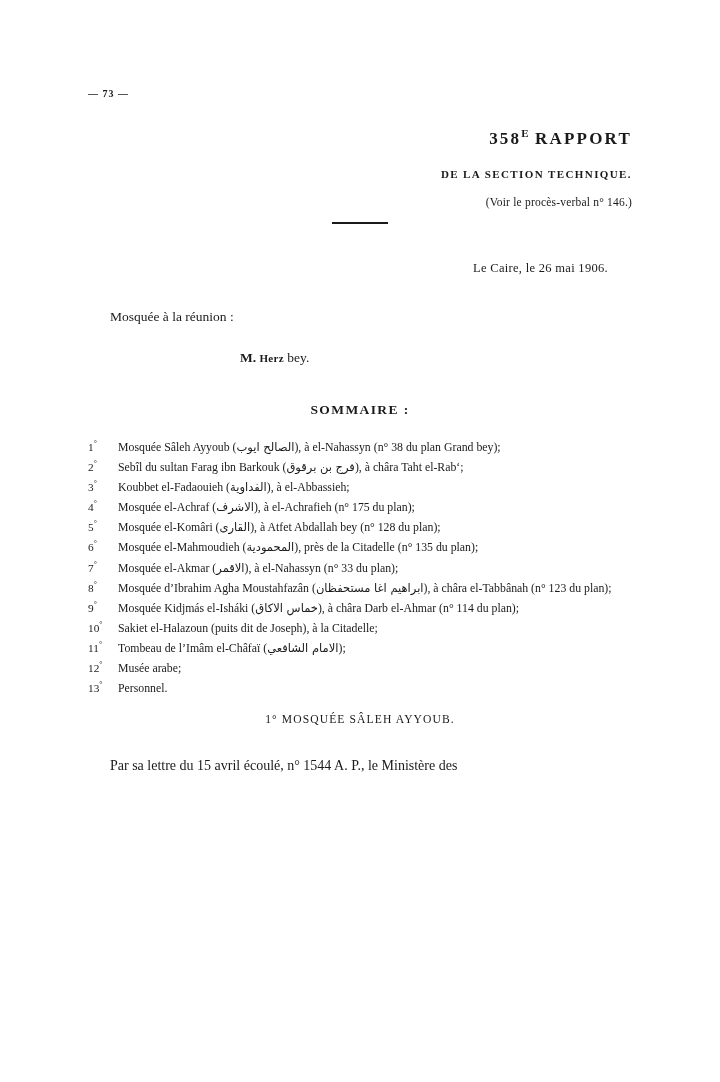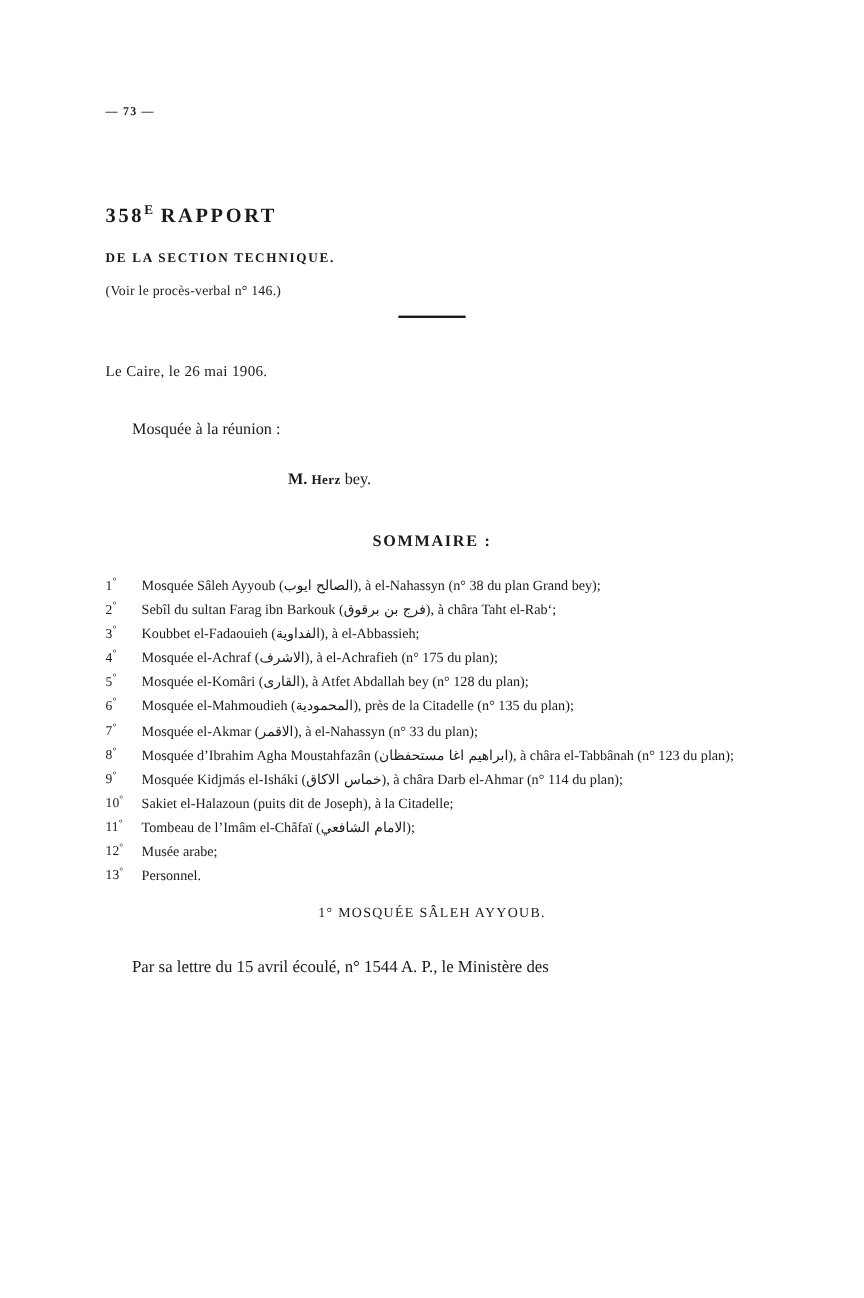--- a/index.html
+++ b/index.html
@@ -24,22 +24,22 @@
   }
   .page-number {
     text-align: left;
     font-size: 10px;
     font-weight: bold;
     letter-spacing: 1px;
     margin-top: 88px;
     font-family: "Liberation Serif", serif;
   }
   .title-block {
-    text-align: left;
-    margin-top: 70px;
+    text-align: right;
+    margin-top: 28px;
   }
   .rapport-title {
     font-size: 17px;
     font-weight: bold;
     letter-spacing: 2.2px;
     font-family: "Liberation Serif", serif;
   }
   .rapport-title .sup {
     font-size: 11px;
     vertical-align: super;
@@ -56,20 +56,21 @@
     margin-top: 16px;
     letter-spacing: 0.2px;
   }
   .rule {
     width: 56px;
     height: 2px;
     background: #1a1a1a;
     margin: 14px auto 0 auto;
   }
   .dateline {
+    text-align: right;
     font-size: 12.5px;
     margin-top: 37px;
     padding-right: 24px;
     letter-spacing: 0.3px;
   }
   .presents {
     font-size: 13.5px;
     margin-top: 33px;
     padding-left: 22px;
   }

